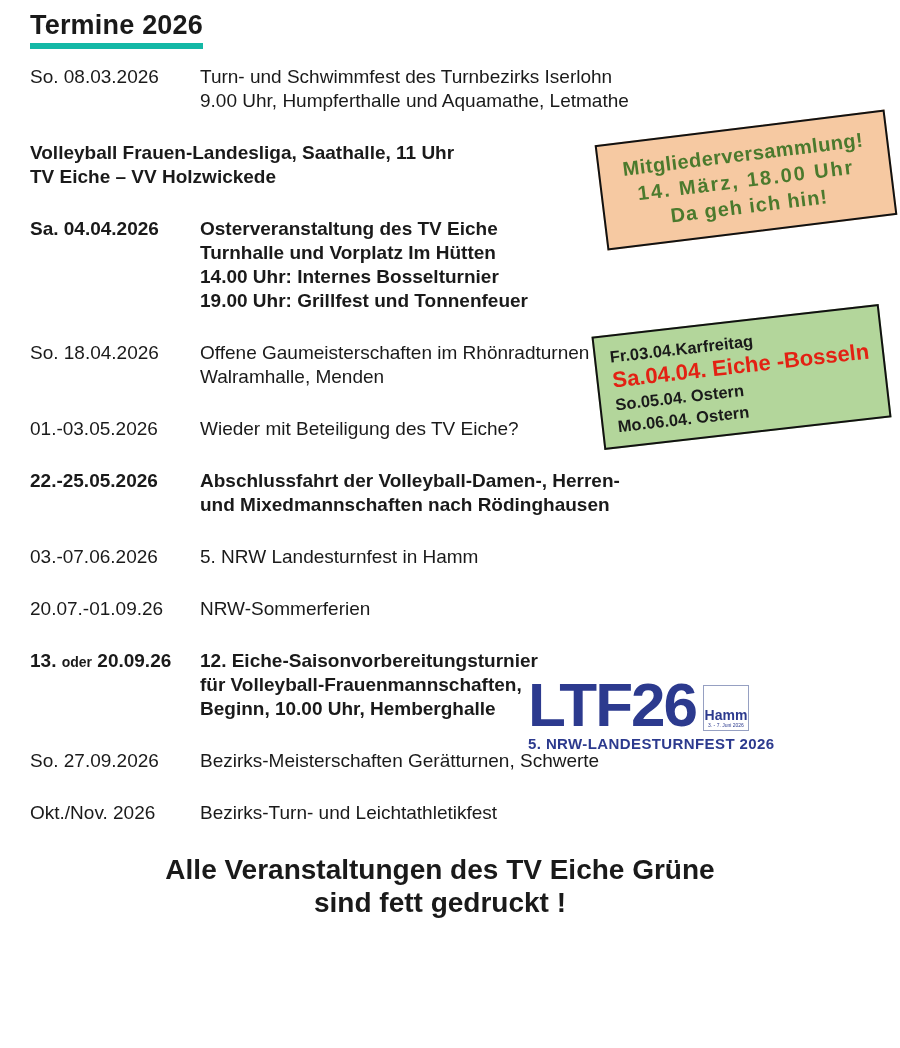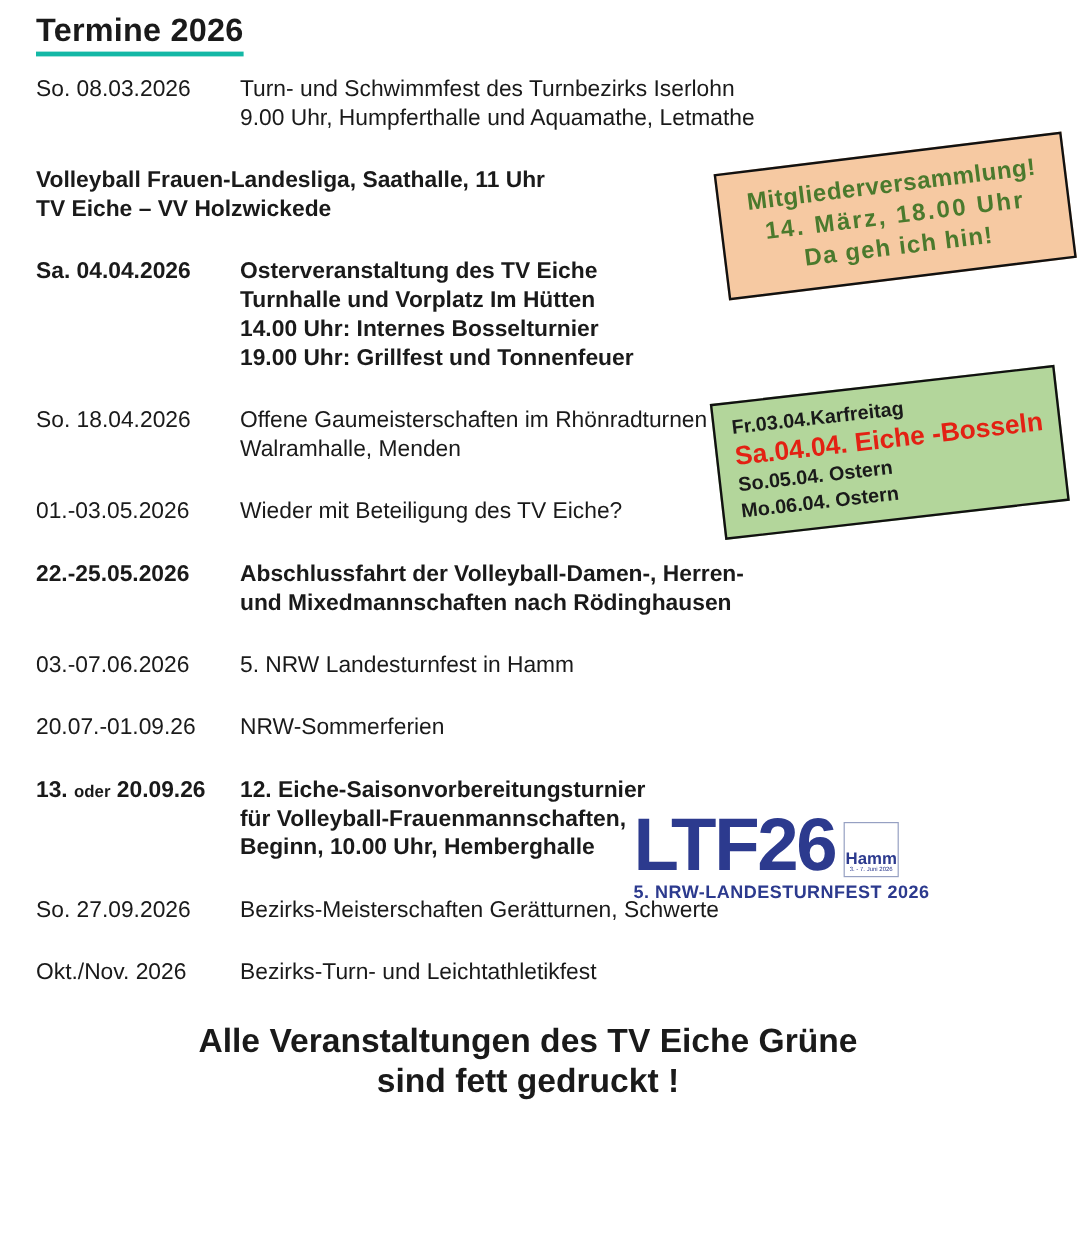--- a/index.html
+++ b/index.html
@@ -11,21 +11,21 @@
     color:#1a1a1a;
     overflow:hidden;
     box-sizing:border-box;
     padding:10px 0 0 30px;
   }
   h1.title{
     display:inline-block;
     margin:0 0 16px 0;
     font-size:27px;
     font-weight:700;
-    border-bottom:4px solid #14b8a6;
+    border-bottom:6px solid #14b8a6;
     padding-bottom:2px;
     letter-spacing:0.2px;
   }
   .entries{width:860px;}
   .entry{
     display:flex;
     margin-bottom:28px;
     font-size:19px;
     line-height:24px;
   }

